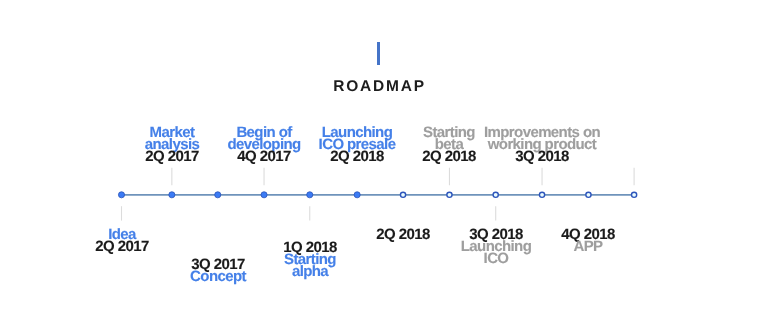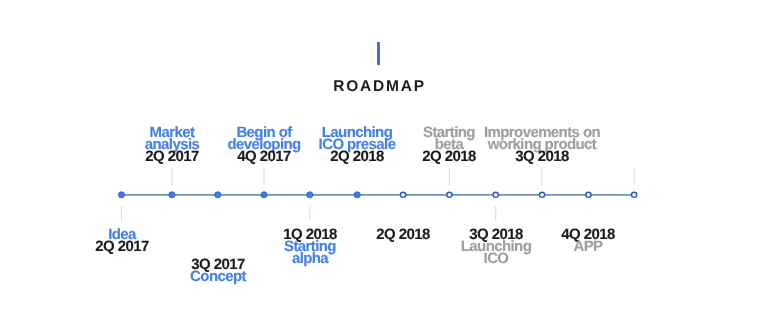--- a/index.html
+++ b/index.html
@@ -125,21 +125,21 @@
       </div>
       <div class="tl-label below" style="left: 137.75px; top: 229.3px; margin-top: 30px;">
         <span class="tl-label-line l-dark">3Q 2017</span>
         <span class="tl-label-line l-blue">Concept</span>
       </div>
       <div class="tl-label above" style="left: 184.05px; top: 127.2px;">
         <span class="tl-label-line l-blue">Begin of</span>
         <span class="tl-label-line l-blue">developing</span>
         <span class="tl-label-line l-dark">4Q 2017</span>
       </div>
-      <div class="tl-label below" style="left: 229.75px; top: 229px; text-align: center;">
+      <div class="tl-label below" style="left: 229.75px; top: 242px; text-align: center;">
         <span class="tl-label-line l-dark">1Q 2018</span>
         <span class="tl-label-line l-blue">Starting</span>
         <span class="tl-label-line l-blue">alpha</span>
       </div>
       <div class="tl-label above" style="left: 277.15px; top: 127.2px;">
         <span class="tl-label-line l-blue">Launching</span>
         <span class="tl-label-line l-blue">ICO presale</span>
         <span class="tl-label-line l-dark">2Q 2018</span>
       </div>
       <div class="tl-label below" style="left: 323.05px; top: 229.3px;">

